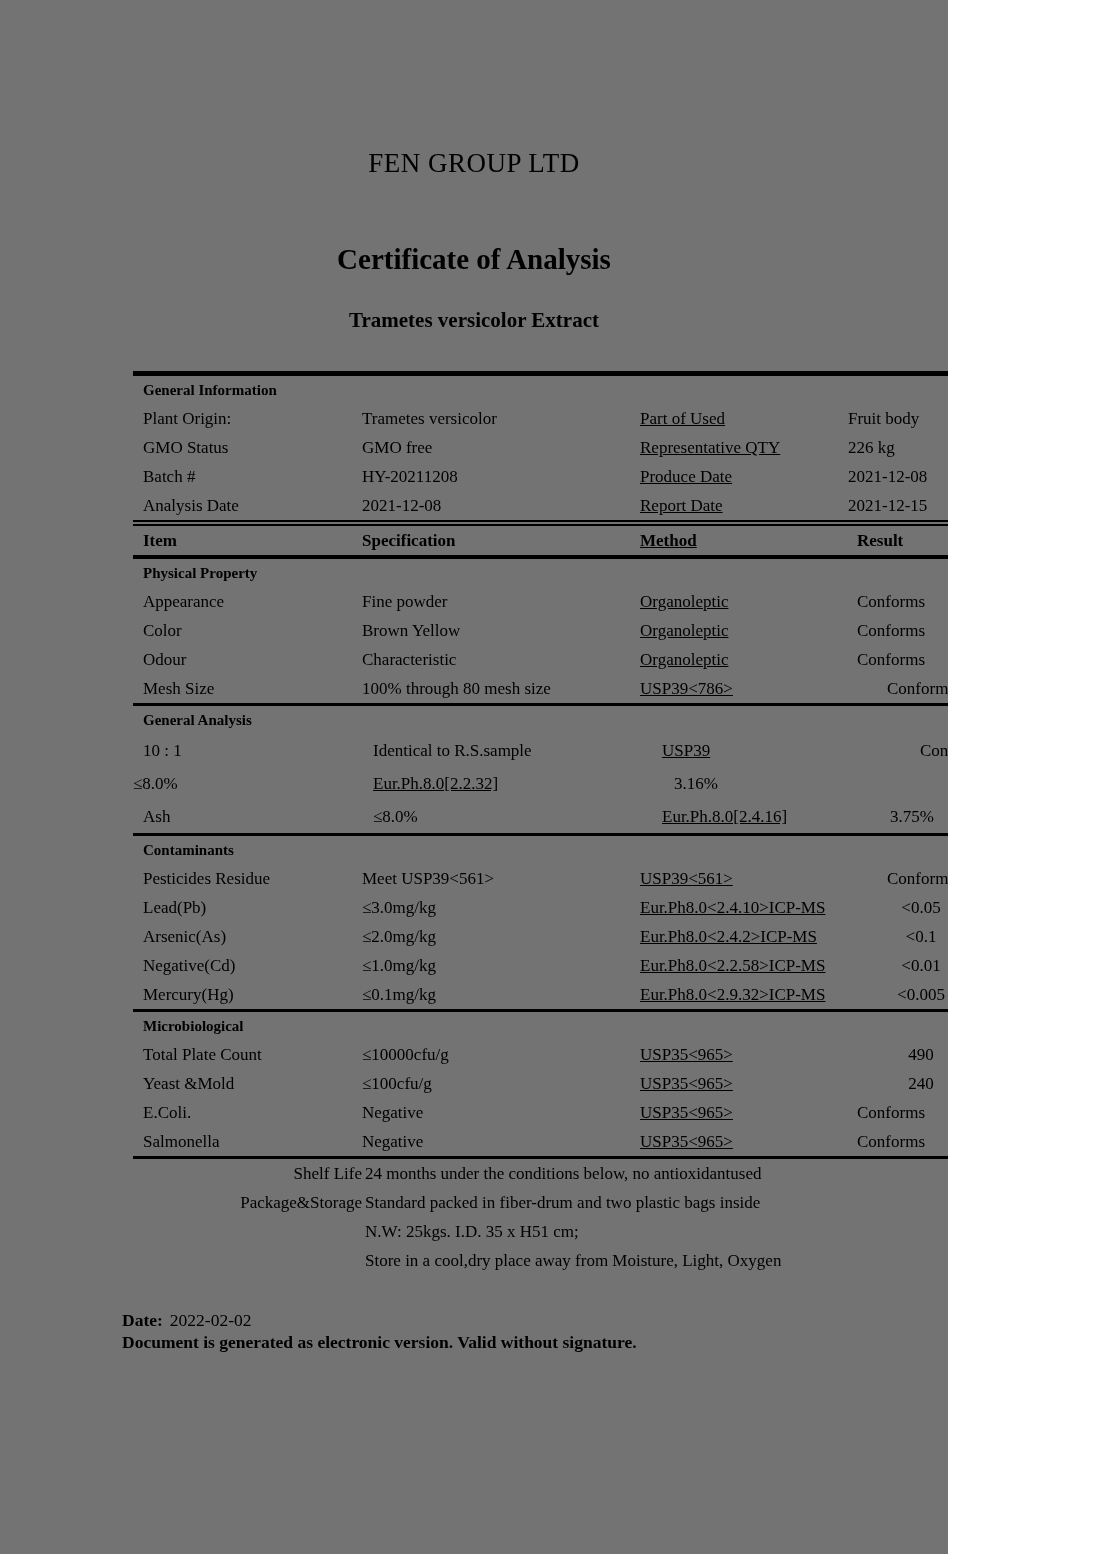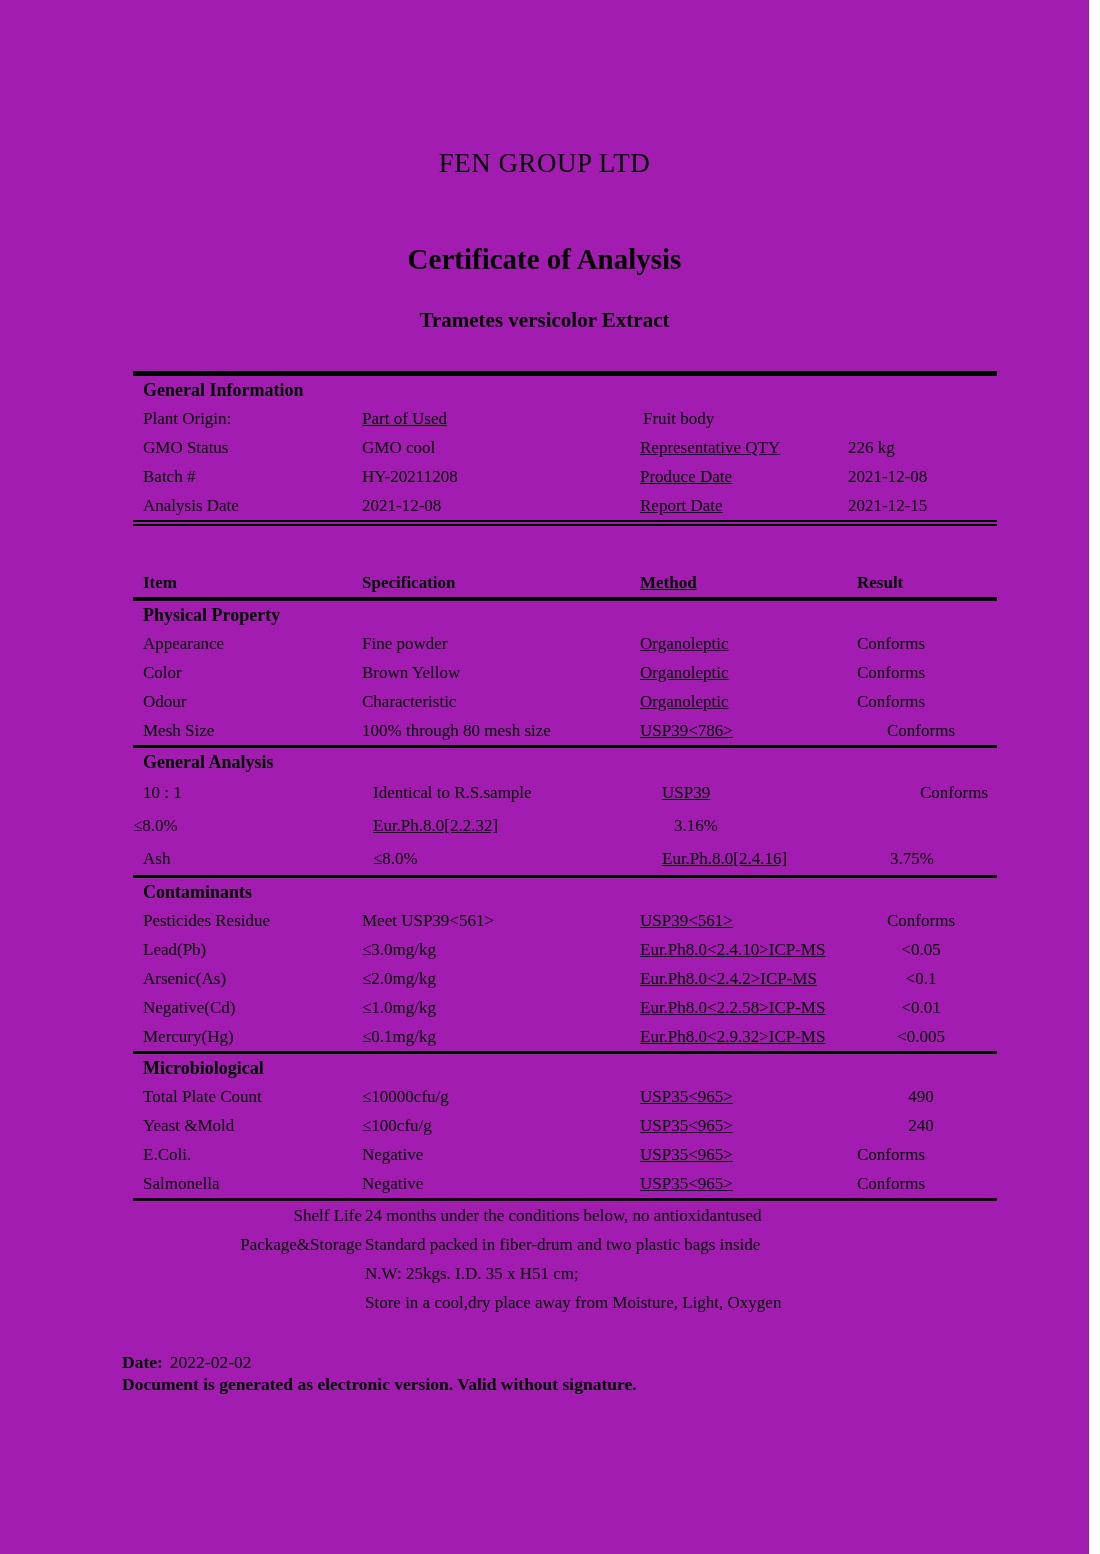--- a/index.html
+++ b/index.html
@@ -1,21 +1,21 @@
 <!DOCTYPE html>
 <html><head>
 <meta charset="utf-8">
 <style>
   html, body { margin: 0; padding: 0; background: #fff; }
   body {
     width: 1100px; height: 1554px;
     font-family: "Liberation Serif", "DejaVu Serif", serif;
     color: #000;
   }
-  .page { position: relative; width: 1089px; height: 1554px; overflow: hidden; background: #a21caf; }
+  .page { position: relative; width: 948px; height: 1554px; overflow: hidden; background: #737373; }
 
   .doc-company { text-align: center; font-size: 27px; line-height: 30px; margin: 148px 0 0 0; letter-spacing: .5px; }
   .doc-title   { text-align: center; font-size: 29px; line-height: 30px; font-weight: bold; margin-top: 66px; }
   .doc-product { text-align: center; font-size: 21px; line-height: 24px; font-weight: bold; margin-top: 34px; }
 
   .coa { margin: 39px 0 0 133px; width: 864px; font-size: 17px; }
 
   .rule        { height: 0; }
   .rule-top    { border-top: 5px solid #000; }
   .rule-double { height: 2px; border-top: 2px solid #000; border-bottom: 2px solid #000; }
@@ -25,22 +25,22 @@
   .row { display: grid; grid-template-columns: 229px 278px 205px 152px; line-height: 29px; }
   .row > div { white-space: nowrap; overflow: visible; }
   .c1 { padding-left: 10px; }
   .c2 { padding-left: 0; }
   .c3 { padding-left: 0; text-decoration: underline; }
   .c4 { padding-left: 12px; }
   .c4.center { padding-left: 0; text-align: center; }
   .gi .c4 { padding-left: 3px; }
   .row-tall { line-height: 33px; gap: 11px; }
 
-  .sec-title { font-weight: bold; font-size: 18px; line-height: 28px; padding-left: 10px; }
-  .head-row { font-weight: bold; margin-top: 42px; }
+  .sec-title { font-weight: bold; font-size: 15px; line-height: 28px; padding-left: 10px; }
+  .head-row { font-weight: bold; }
 
   .storage-row .lbl { font-weight: normal; padding-left: 12px; white-space: nowrap; text-align: right; }
   .storage-row .rest { grid-column: 2 / 5; padding-left: 3px; white-space: nowrap; }
 
   .footer { margin: 34px 0 0 122px; font-size: 17.5px; line-height: 22px; }
   .footer .bold { font-weight: bold; }
   .footer .date-label { margin-right: 7px; }
 </style>
 </head>
 <body>
@@ -52,26 +52,27 @@
   <div class="doc-product">Trametes versicolor Extract</div>
 
   <div class="coa">
 
     <div class="rule rule-top"></div>
 
     <div class="sec-title">General Information</div>
 
     <div class="row gi">
       <div class="c1">Plant Origin:</div>
+      <div class="c2">Trametes versicolor</div>
       <div class="c3">Part of Used</div>
       <div class="c4">Fruit body</div>
     </div>
     <div class="row gi">
       <div class="c1">GMO Status</div>
-      <div class="c2">GMO cool</div>
+      <div class="c2">GMO free</div>
       <div class="c3">Representative QTY</div>
       <div class="c4">226 kg</div>
     </div>
     <div class="row gi">
       <div class="c1">Batch #</div>
       <div class="c2">HY-20211208</div>
       <div class="c3">Produce Date</div>
       <div class="c4">2021-12-08</div>
     </div>
     <div class="row gi">

